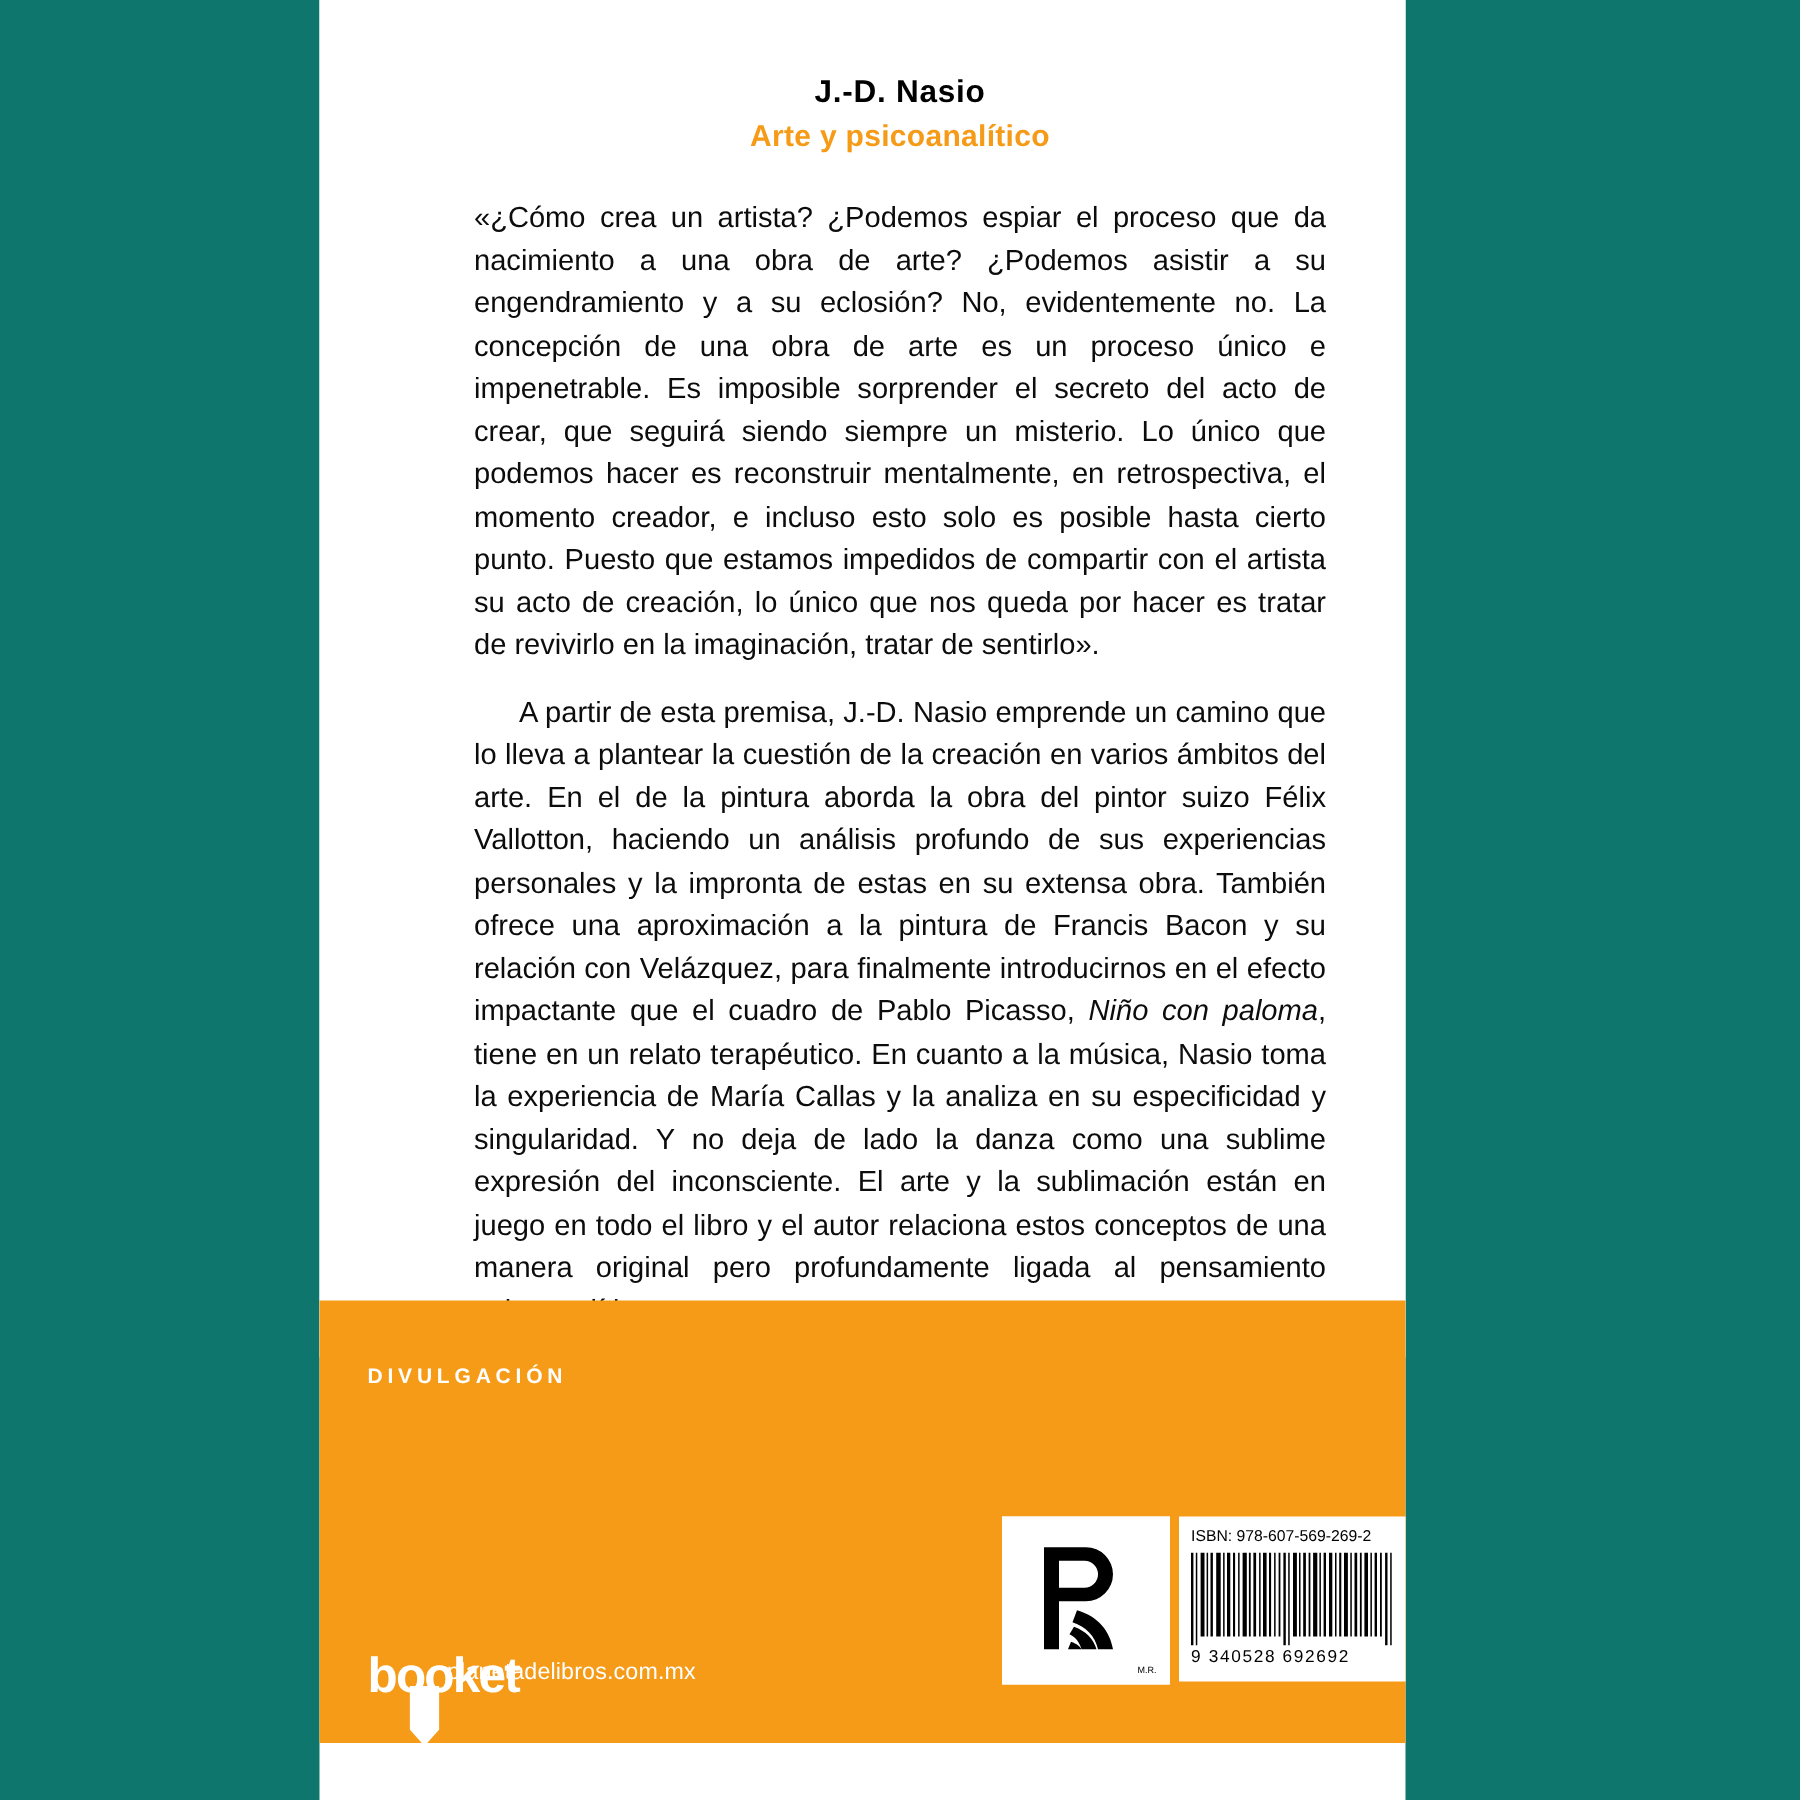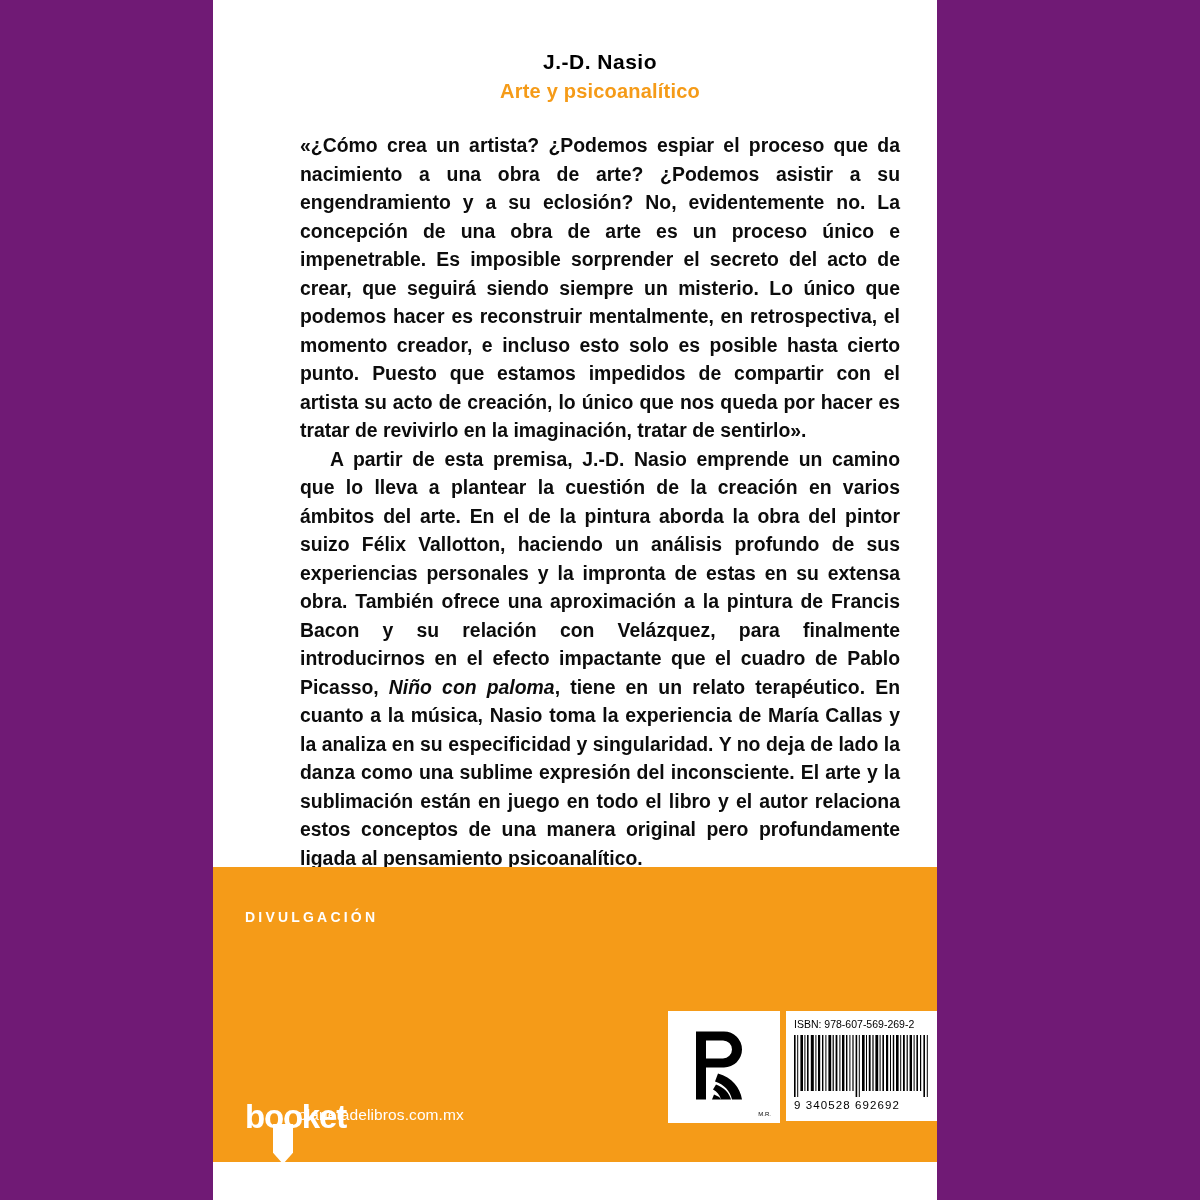--- a/index.html
+++ b/index.html
@@ -10,21 +10,21 @@
   body {
     width: 1200px;
     height: 1200px;
     font-family: "Liberation Sans", sans-serif;
     overflow: hidden;
   }
   .page {
     position: relative;
     width: 1200px;
     height: 1200px;
-    background: #701a75;
+    background: #0f766e;
   }
   
   .cover {
     position: absolute;
     left: 213px;
     top: 0px;
     width: 724px;
     height: 1200px;
     background: #ffffff;
   }
@@ -64,23 +64,22 @@
     color: #f59b18;
     text-align: center;
     letter-spacing: 0.2px;
     margin: 0 0 28px 0;
   }
   .blurb {
     font-size: 19.4px;
     line-height: 1.47;
     color: #0c0c0c;
     text-align: justify;
-    margin: 0;
+    margin: 16px;
     hyphens: manual;
-    font-weight: bold;
   }
   .blurb.second {
     text-indent: 30px;
     margin-top: 0px;
   }
   .blurb em {
     font-style: italic;
   }
   .collection {
     position: absolute;

